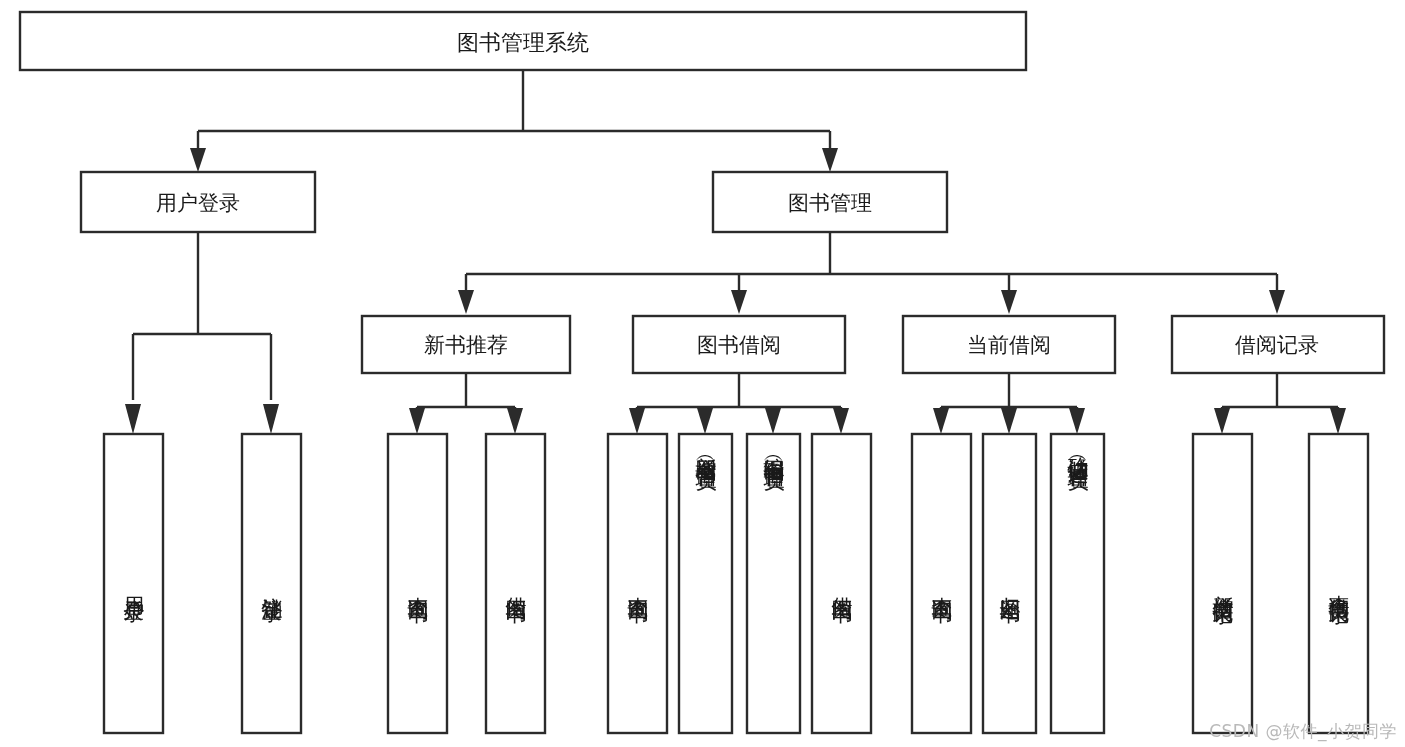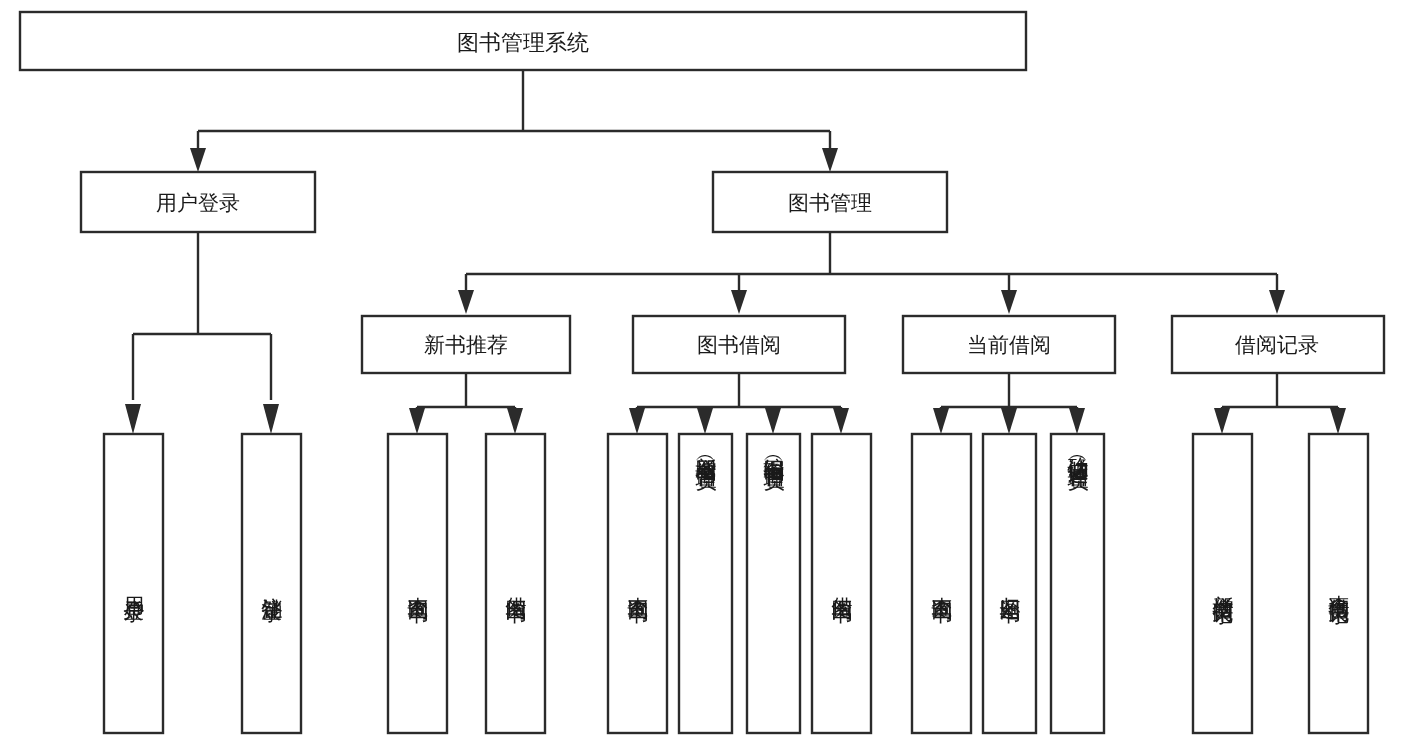--- a/index.html
+++ b/index.html
@@ -210,13 +210,14 @@
   <div class="leaf-label-v" style="left:747px; top:440px; width:53px; height:293px; justify-content:flex-start;">编辑图书（管理员）</div>
   <div class="leaf-label-v" style="left:812px; top:434px; width:59px; height:299px; justify-content:center;">借阅图书</div>
 
   <div class="leaf-label-v" style="left:912px; top:434px; width:59px; height:299px; justify-content:center;">查询图书</div>
   <div class="leaf-label-v" style="left:983px; top:434px; width:53px; height:299px; justify-content:center;">归还图书</div>
   <div class="leaf-label-v" style="left:1051px; top:440px; width:53px; height:293px; justify-content:flex-start;">确认归还（管理员）</div>
 
   <div class="leaf-label-v" style="left:1193px; top:434px; width:59px; height:299px; justify-content:center;">新增借阅记录</div>
   <div class="leaf-label-v" style="left:1309px; top:434px; width:59px; height:299px; justify-content:center;">查询借阅记录</div>
 
+  <div class="watermark">CSDN @软件_小贺同学</div>
 </div>
 
 </body></html>

